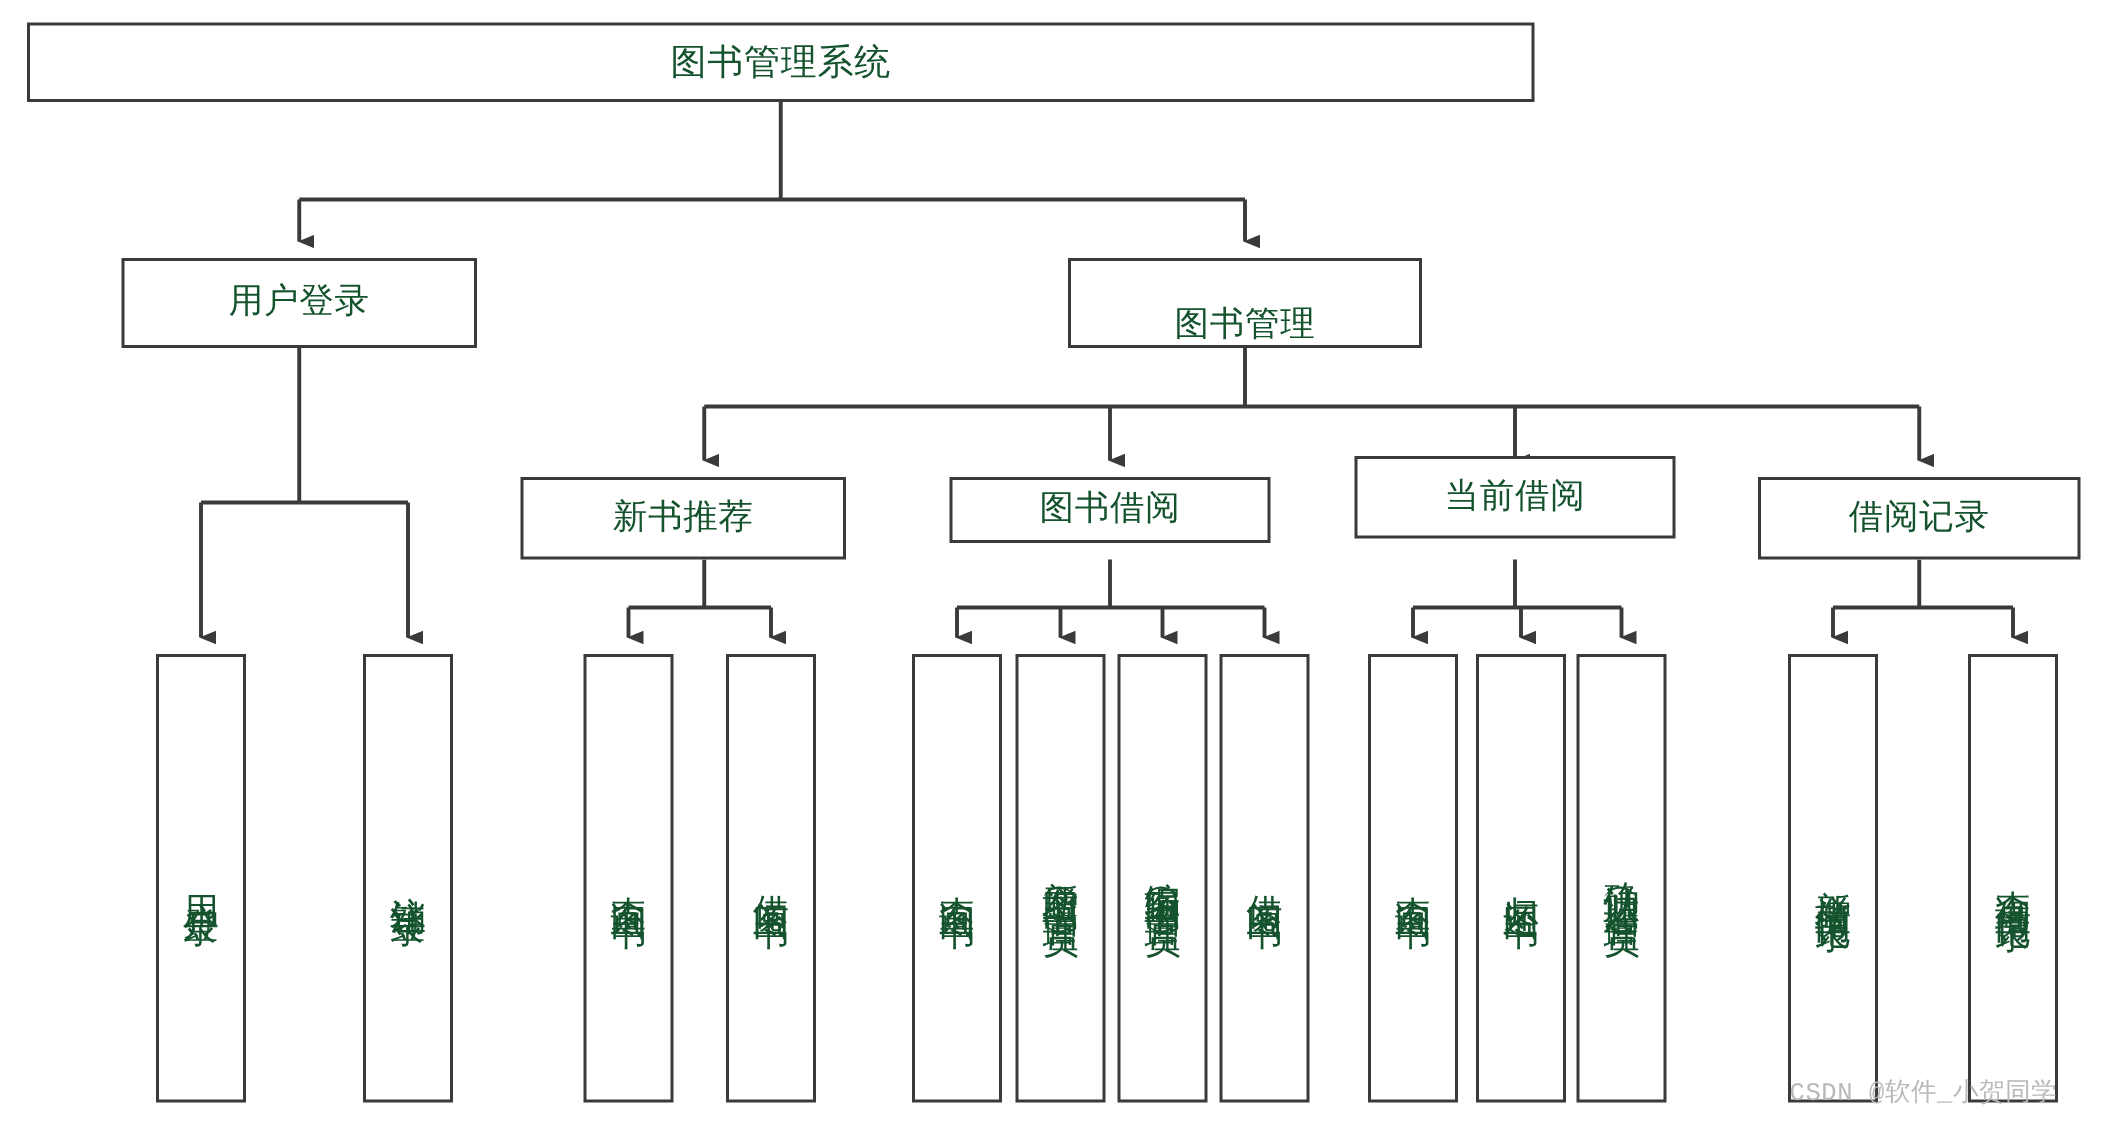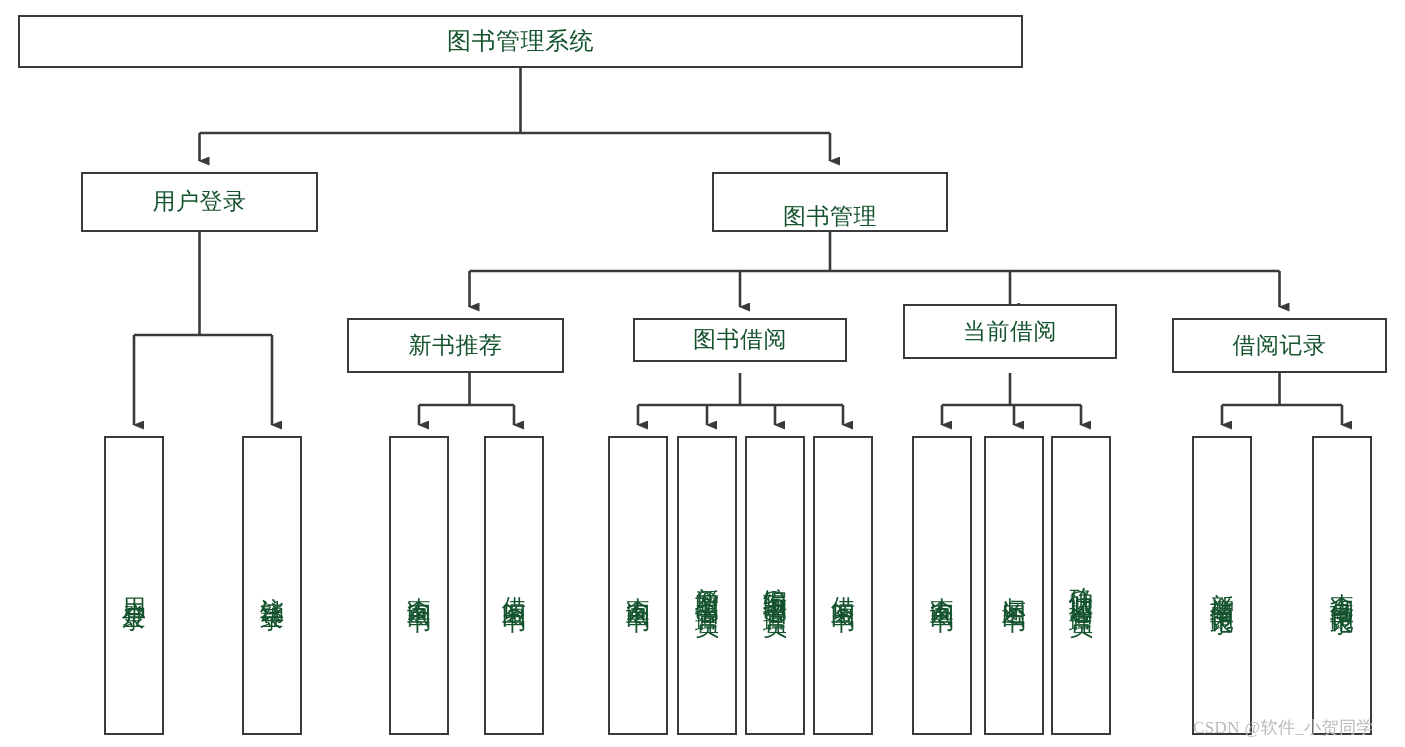--- a/index.html
+++ b/index.html
@@ -56,21 +56,21 @@
     writing-mode: vertical-rl;
     text-orientation: upright;
     font-size: 24px;
     letter-spacing: 4px;
     line-height: 1;
   }
   .watermark {
     position: absolute;
     color: #b9b9b9;
     font-size: 17px;
-    font-family: Liberation Serif, serif;
+    font-family: Liberation Mono, monospace;
     white-space: nowrap;
     letter-spacing: 0.4px;
   }
 </style>
 </head>
 <body>
 
 <div id="canvas">
   <svg id="wires" viewBox="0 0 1405 747">
     <defs>

